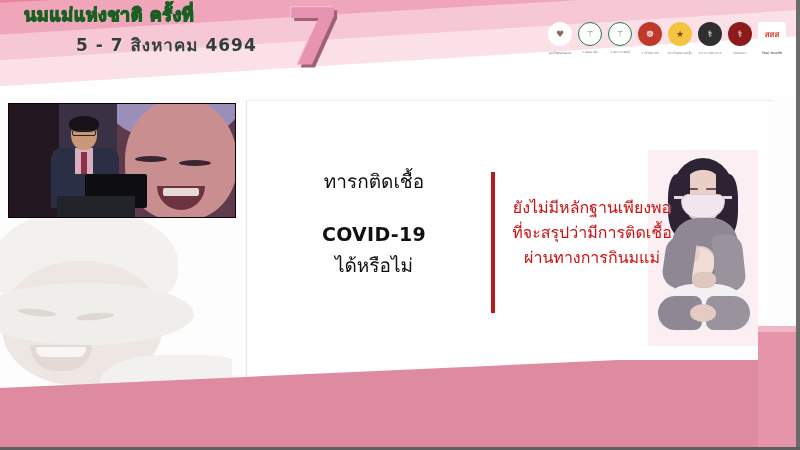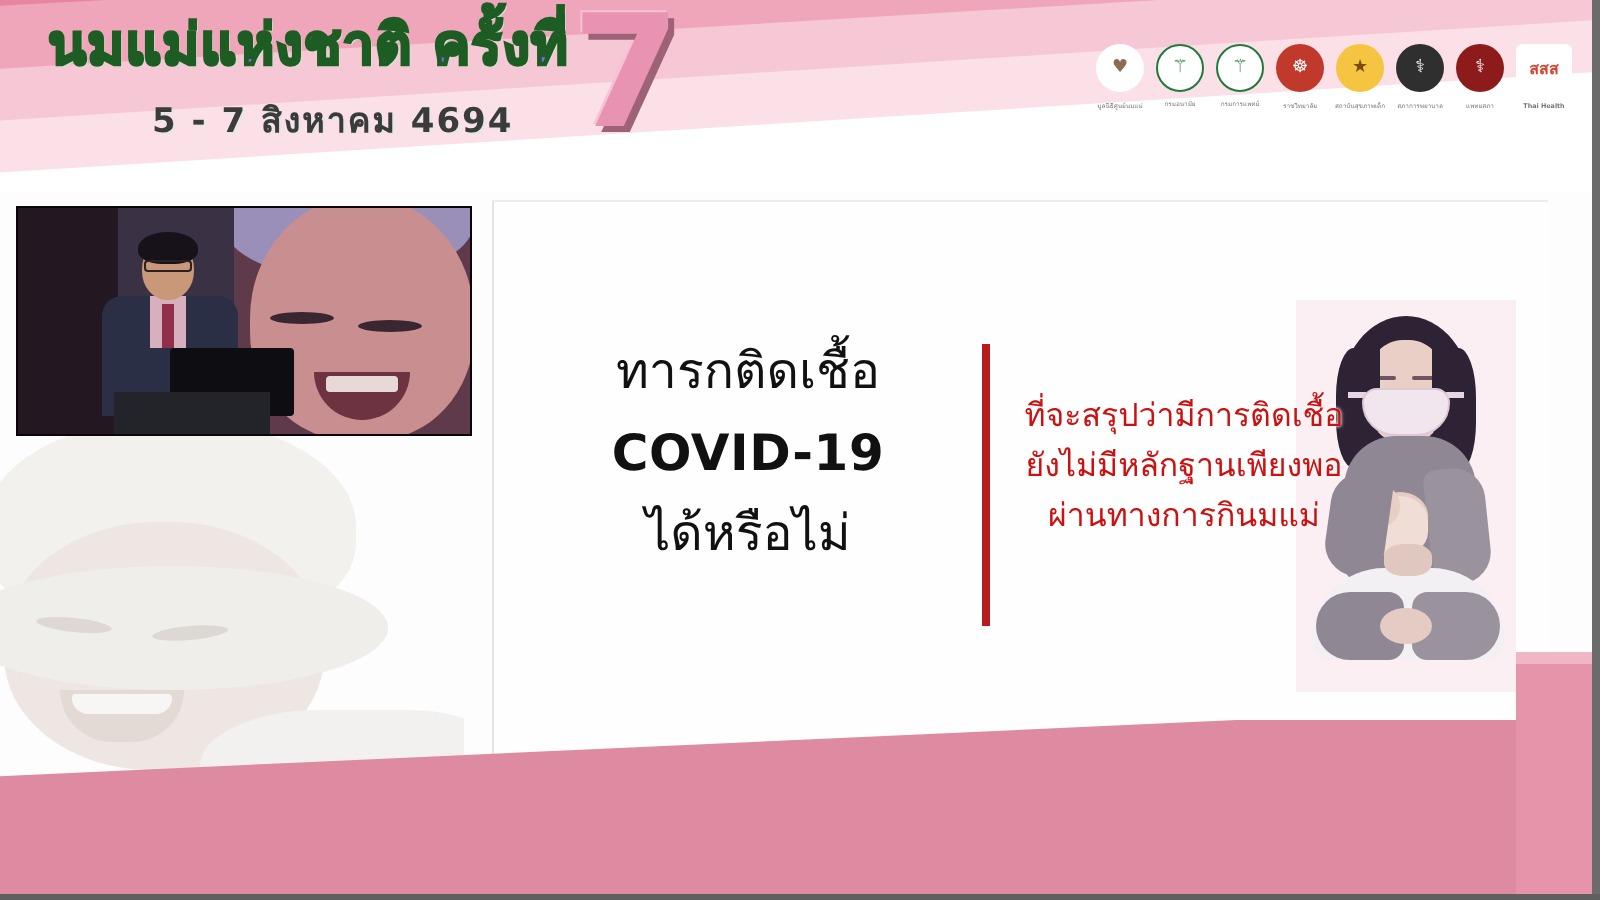--- a/index.html
+++ b/index.html
@@ -45,21 +45,21 @@
   
   .hdr-title { position:absolute; left:24px; top:4px; }
   .hdr-line1 {
     font-size:26px; font-weight:bold; letter-spacing:.5px;
     color:#2f79c7; -webkit-text-stroke:1.4px #123f73;
     text-shadow:1px 1px 0 #cfd8e2;
     font-family:"DejaVu Sans", sans-serif;
     white-space:nowrap;
   }
   .hdr-line2 {
-    font-size:28px; font-weight:bold; letter-spacing:.5px;
+    font-size:18px; font-weight:bold; letter-spacing:.5px;
     color:#8b5cf6; -webkit-text-stroke:1.4px #1d5c22;
     text-shadow:1px 1px 0 #d6e2d0;
     font-family:"DejaVu Sans", sans-serif;
     white-space:nowrap; margin-top:-4px;
   }
   .hdr-date {
     margin-top:2px; margin-left:52px;
     font-size:17px; font-weight:bold; color:#3b3b3b;
     font-family:"DejaVu Sans", sans-serif; letter-spacing:1px;
     text-shadow:1px 1px 0 #e6e6e6;
@@ -114,22 +114,22 @@
   .sp-man-body { position:absolute; left:42px; top:44px; width:68px; height:60px; background:#2a2f45; border-radius:10px 10px 0 0; }
   .sp-man-shirt { position:absolute; left:66px; top:44px; width:18px; height:26px; background:#d8b0bd; }
   .sp-man-tie { position:absolute; left:72px; top:48px; width:6px; height:22px; background:#8f2f4a; }
   .sp-laptop { position:absolute; left:76px; top:70px; width:62px; height:34px; background:#0e0d12; border-radius:2px; }
   .sp-podium { position:absolute; left:48px; top:92px; width:78px; height:24px; background:#23232a; }
 
   
   .panel { position:absolute; left:246px; top:100px; width:528px; height:288px; background:#fefefe; border-left:1px solid #e4e4e4; border-top:1px solid #ececec; }
 
   .question { position:absolute; left:262px; top:166px; width:224px; text-align:center; }
-  .q-line { font-size:25px; color:#111111; font-family:"DejaVu Sans", sans-serif; line-height:1.62; white-space:nowrap; }
-  .q-line.en { font-weight:bold; letter-spacing:.3px; }
+  .q-line { font-size:19px; color:#111111; font-family:"DejaVu Sans", sans-serif; line-height:1.62; white-space:nowrap; }
+  .q-line.en { font-weight:bold; letter-spacing:.3px;margin-top:22px; }
 
   .divider { position:absolute; left:491px; top:172px; width:4px; height:141px; background:#b71c1c; }
 
   .answer { position:absolute; left:497px; top:196px; width:190px; text-align:center; z-index:4; }
   .a-line { font-size:16px; color:#cc1111; font-family:"DejaVu Sans", sans-serif; line-height:1.55; white-space:nowrap; text-shadow:0 0 1px #ffffff,0 0 2px #ffffff; }
 
   
   .illus { position:absolute; left:648px; top:150px; width:110px; height:196px; background:#fbeff4; overflow:hidden; }
   .il-hair-back { position:absolute; left:22px; top:8px; width:66px; height:82px; background:#2e2235; border-radius:50% 50% 42% 42%; }
   .il-hair-l { position:absolute; left:20px; top:24px; width:22px; height:60px; background:#2e2235; border-radius:40% 0 50% 40%; }
@@ -267,22 +267,22 @@
     <div class="il-baby-head"></div>
     <div class="il-arm-l"></div>
     <div class="il-lap"></div>
     <div class="il-leg-l"></div>
     <div class="il-leg-r"></div>
     <div class="il-foot"></div>
     <div class="il-hand"></div>
   </div>
 
   <div class="answer">
+    <div class="a-line">ยังไม่มีหลักฐานเพียงพอ</div>
     <div class="a-line">ที่จะสรุปว่ามีการติดเชื้อ</div>
-    <div class="a-line">ยังไม่มีหลักฐานเพียงพอ</div>
     <div class="a-line">ผ่านทางการกินมแม่</div>
   </div>
 
   <div class="page-num">6</div>
 
   <div class="bottom-band">
     <div class="bb2"></div>
     <div class="bb1"></div>
   </div>
   <div class="right-pink-strip2"></div>

